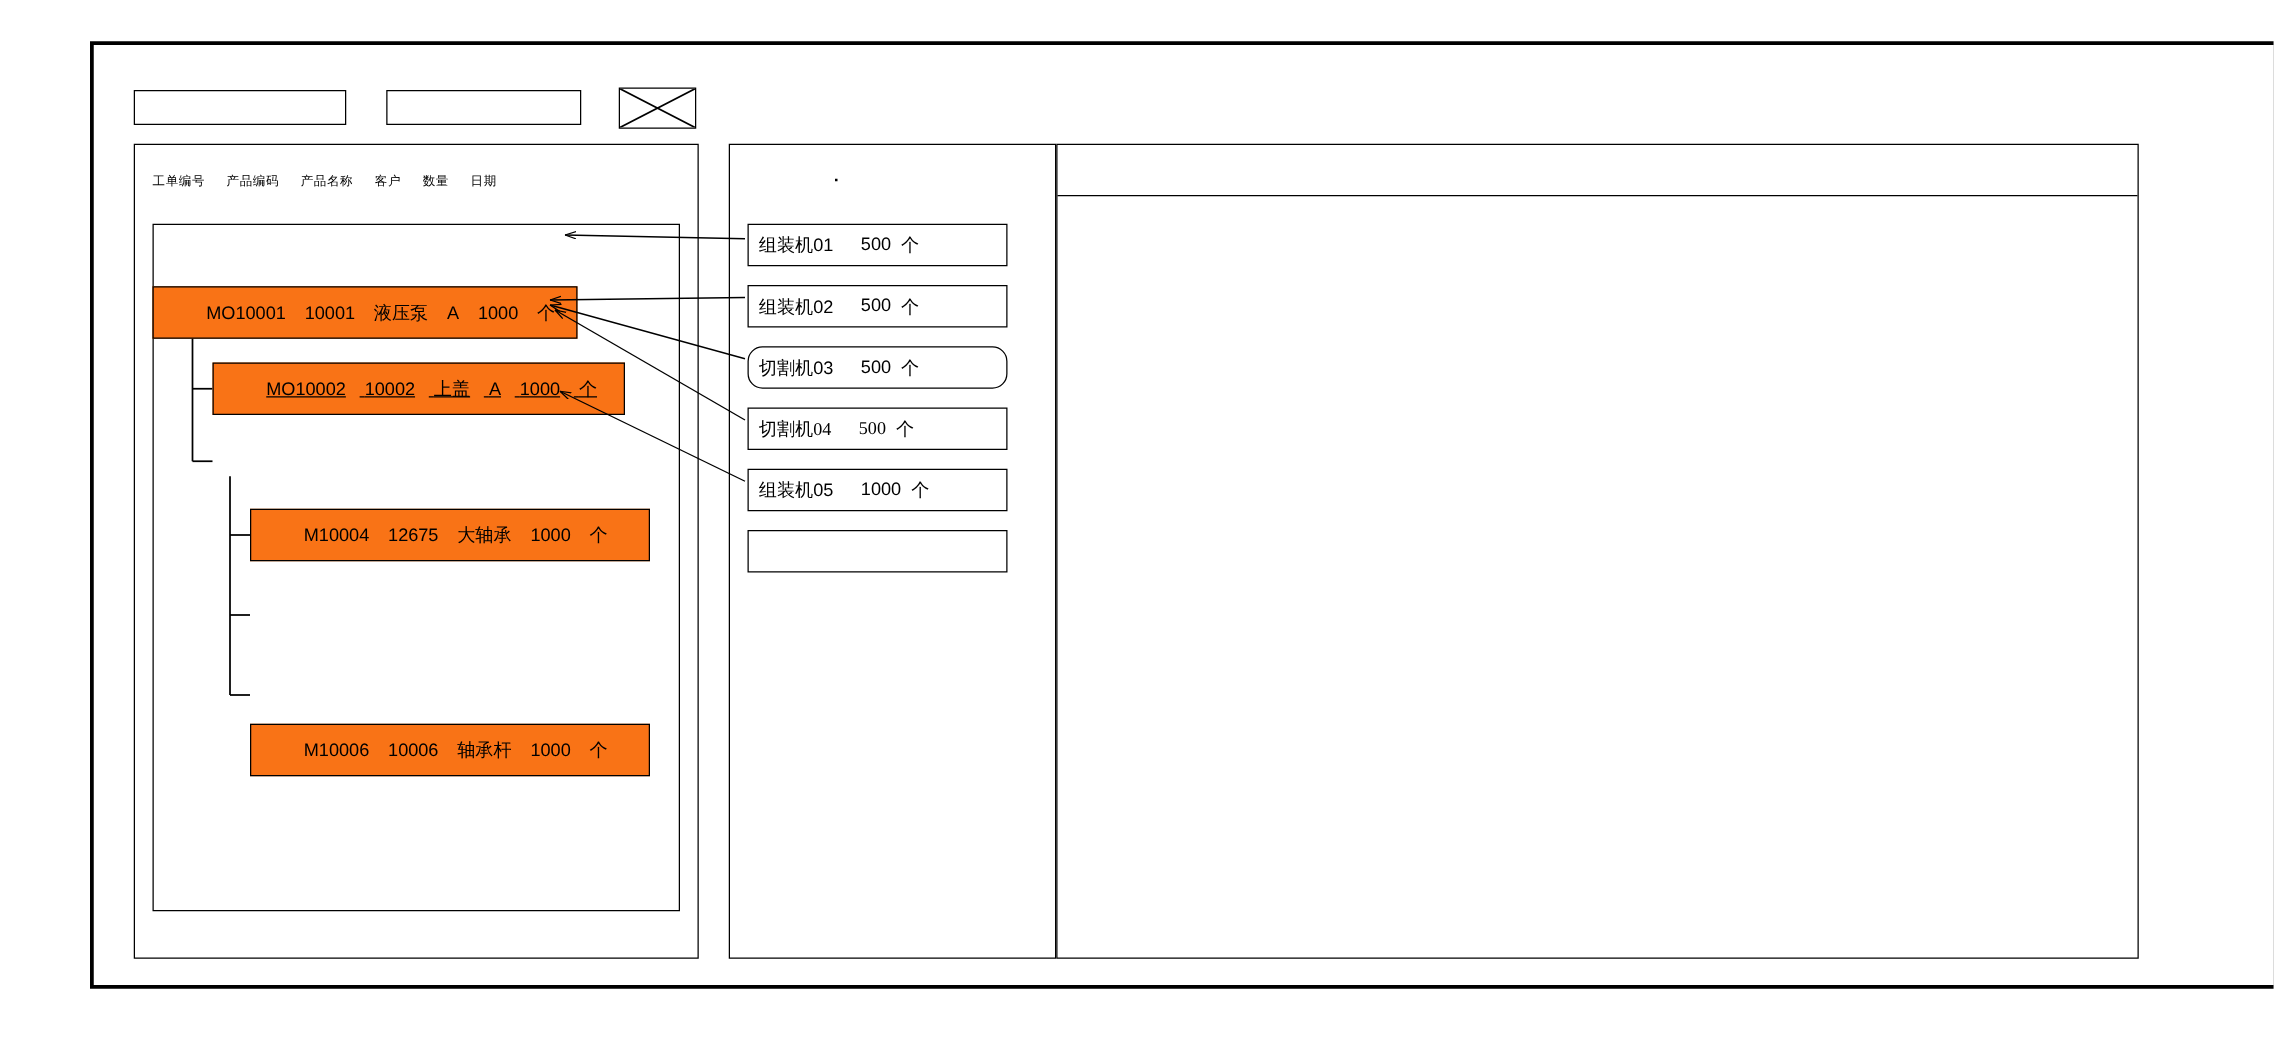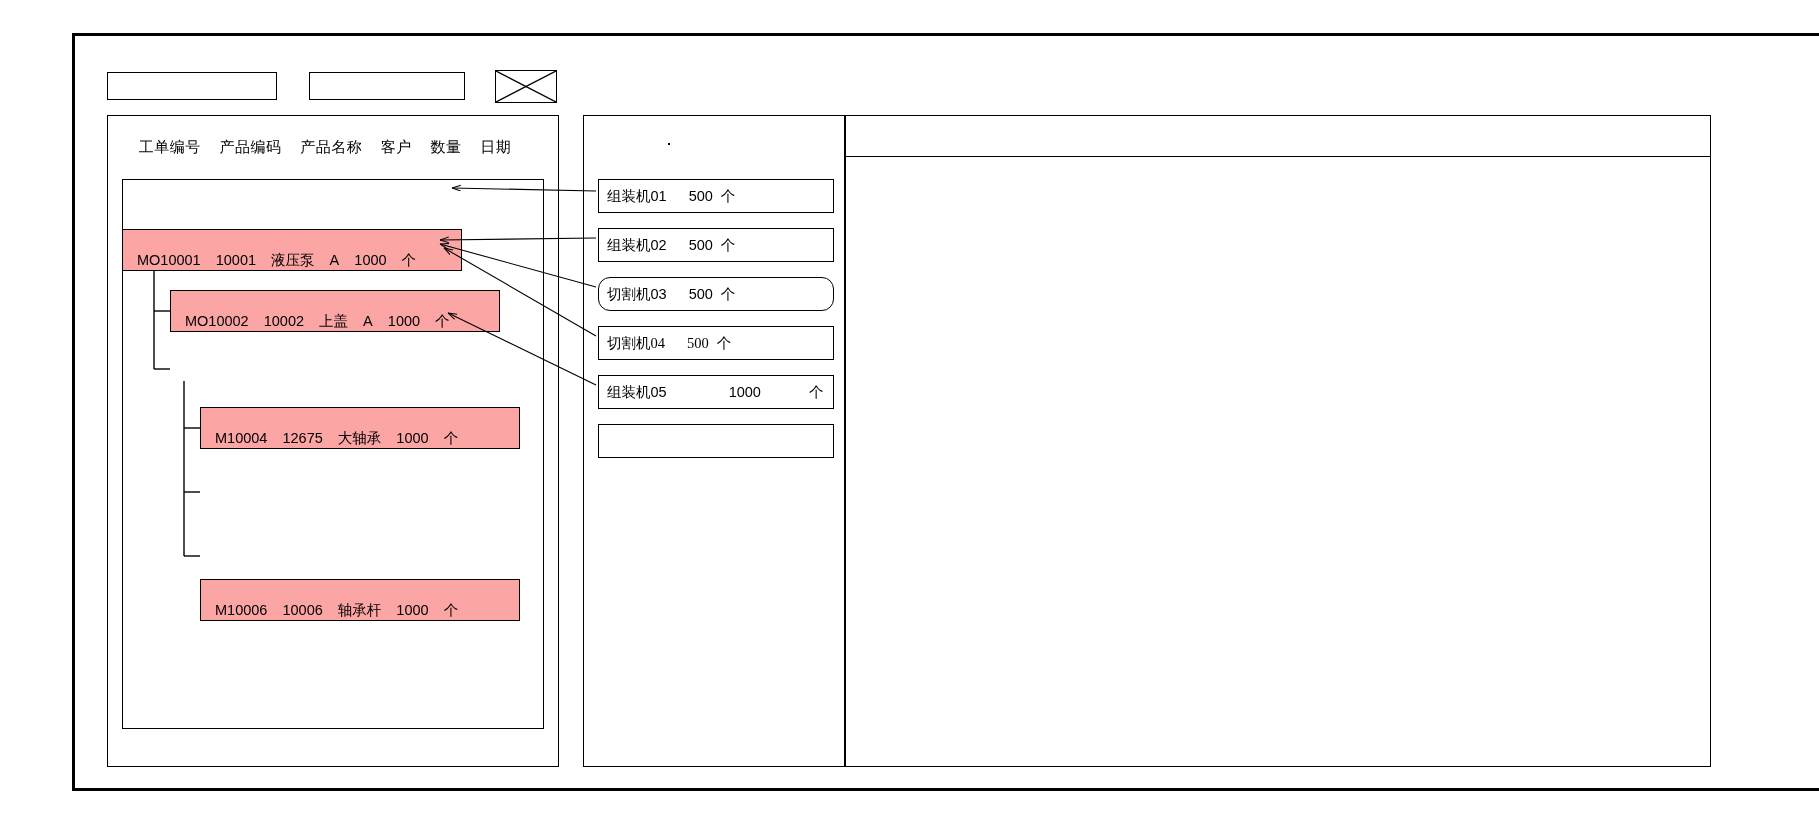--- a/index.html
+++ b/index.html
@@ -81,65 +81,65 @@
     height: 0;
     border-top: 1.4px solid #000000;
   }
 
   
   .col-headers {
     position: absolute;
     left: 14px;
     top: 22px;
     width: 420px;
-    font-size: 15px;
+    font-size: 10px;
     letter-spacing: 0.5px;
     white-space: nowrap;
-    text-align: center;
   }
   .col-headers span { margin-right: 14px; }
 
   .tree-frame {
     position: absolute;
     left: 14px;
     top: 63px;
     width: 422px;
     height: 550px;
     border: 1.4px solid #000000;
     box-sizing: border-box;
     background: #ffffff;
   }
 
   .node {
     position: absolute;
     border: 1.4px solid #000000;
     box-sizing: border-box;
-    background: #fca5a5;
+    background: #f97316;
     font-size: 14.5px;
     display: flex;
-    align-items: flex-end;
+    align-items: center;
     white-space: nowrap;
     overflow: hidden;
+    padding-left: 28px;
   }
   .node .cells { padding-left: 14px; }
   .node .cell { margin-right: 11px; }
 
   
   .tree-svg {
     position: absolute;
     left: 0; top: 0;
     width: 452px; height: 652px;
     pointer-events: none;
   }
 
   
   .mbox {
     position: absolute;
     left: 14px;
-    width: 236px;
+    width: 208px;
     height: 34px;
     border: 1.4px solid #000000;
     box-sizing: border-box;
     background: #ffffff;
     font-size: 14.5px;
     display: flex;
     align-items: center;
     white-space: nowrap;
   }
   .mbox .m-name { padding-left: 8px; }
@@ -214,21 +214,21 @@
       <div class="cells">
         <span class="cell">MO10001</span>
         <span class="cell">10001</span>
         <span class="cell">液压泵</span>
         <span class="cell">A</span>
         <span class="cell">1000</span>
         <span class="cell">个</span>
       </div>
     </div>
 
-    <div class="node" style="left:62px; top:174px; width:330px; height:42px;">
+    <div class="node" style="left:62px; top:174px; width:330px; height:42px;text-decoration:underline;">
       <div class="cells">
         <span class="cell">MO10002</span>
         <span class="cell">10002</span>
         <span class="cell">上盖</span>
         <span class="cell">A</span>
         <span class="cell">1000</span>
         <span class="cell">个</span>
       </div>
     </div>
 
@@ -277,21 +277,21 @@
       <span class="m-qty">500</span>
       <span class="m-unit">个</span>
     </div>
 
     <div class="mbox" style="top:210px;font-family:Liberation Serif, serif;">
       <span class="m-name">切割机04</span>
       <span class="m-qty">500</span>
       <span class="m-unit">个</span>
     </div>
 
-    <div class="mbox" style="top:259px;gap:40px;">
+    <div class="mbox" style="top:259px;">
       <span class="m-name">组装机05</span>
       <span class="m-qty">1000</span>
       <span class="m-unit">个</span>
     </div>
 
     <div class="mbox empty" style="top:308px;">
       <span class="m-name"></span>
       <span class="m-qty"></span>
       <span class="m-unit"></span>
     </div>

